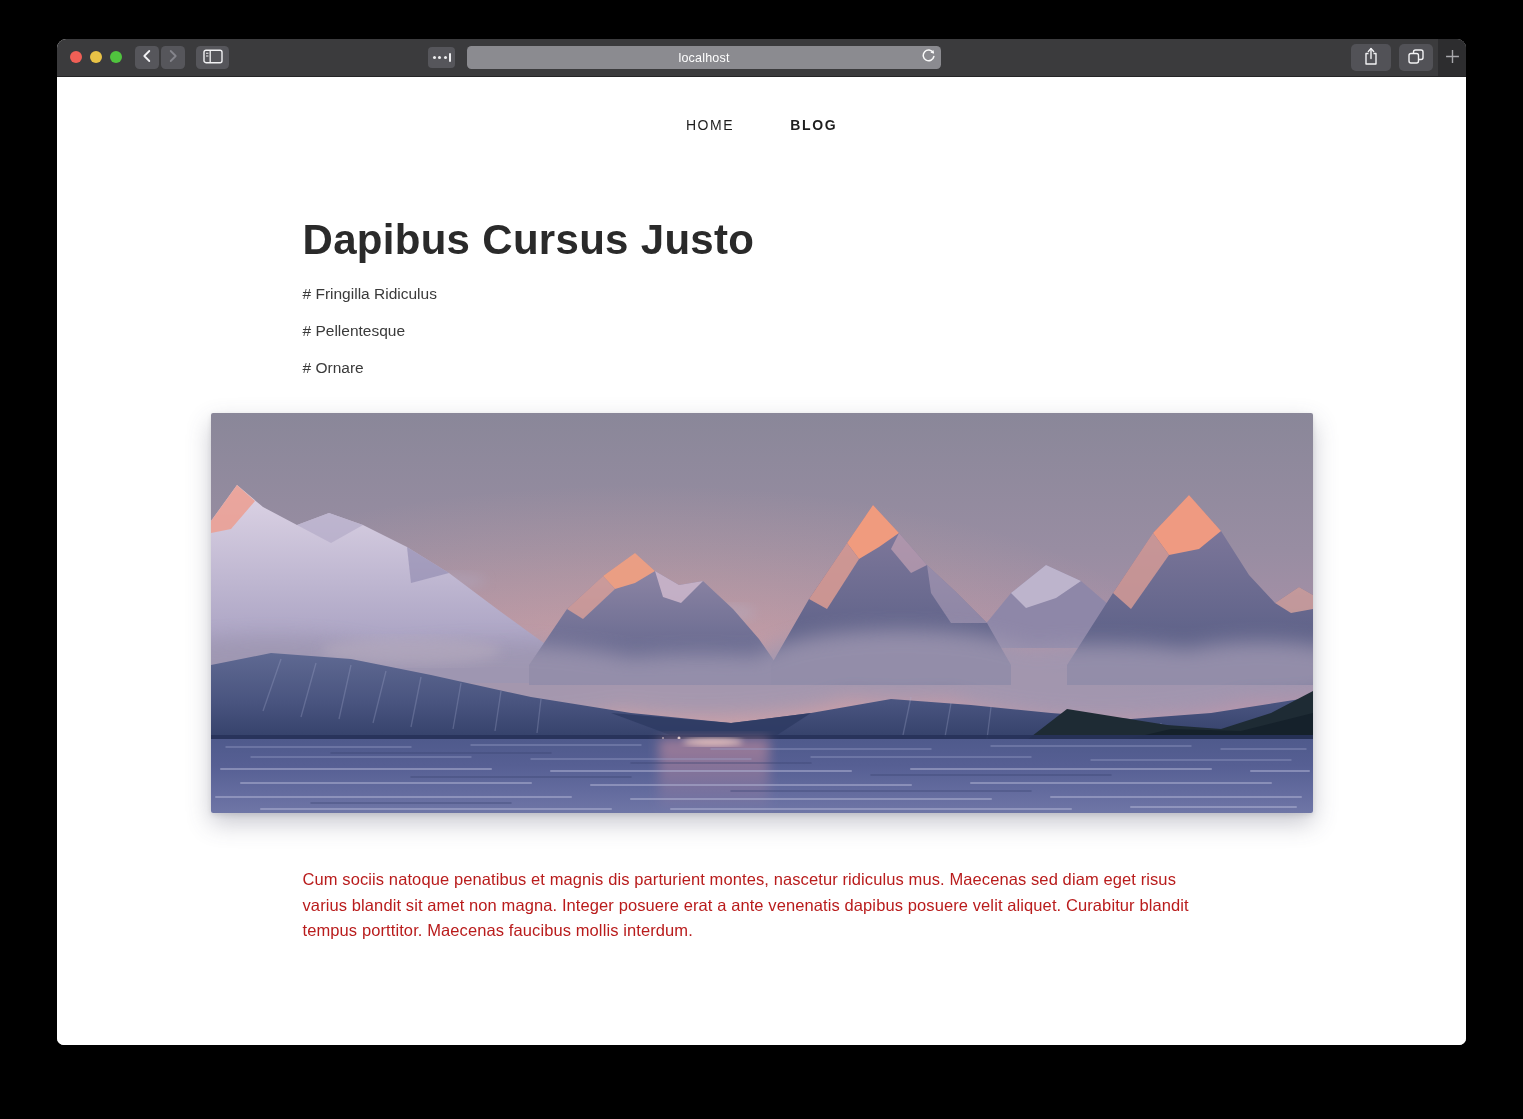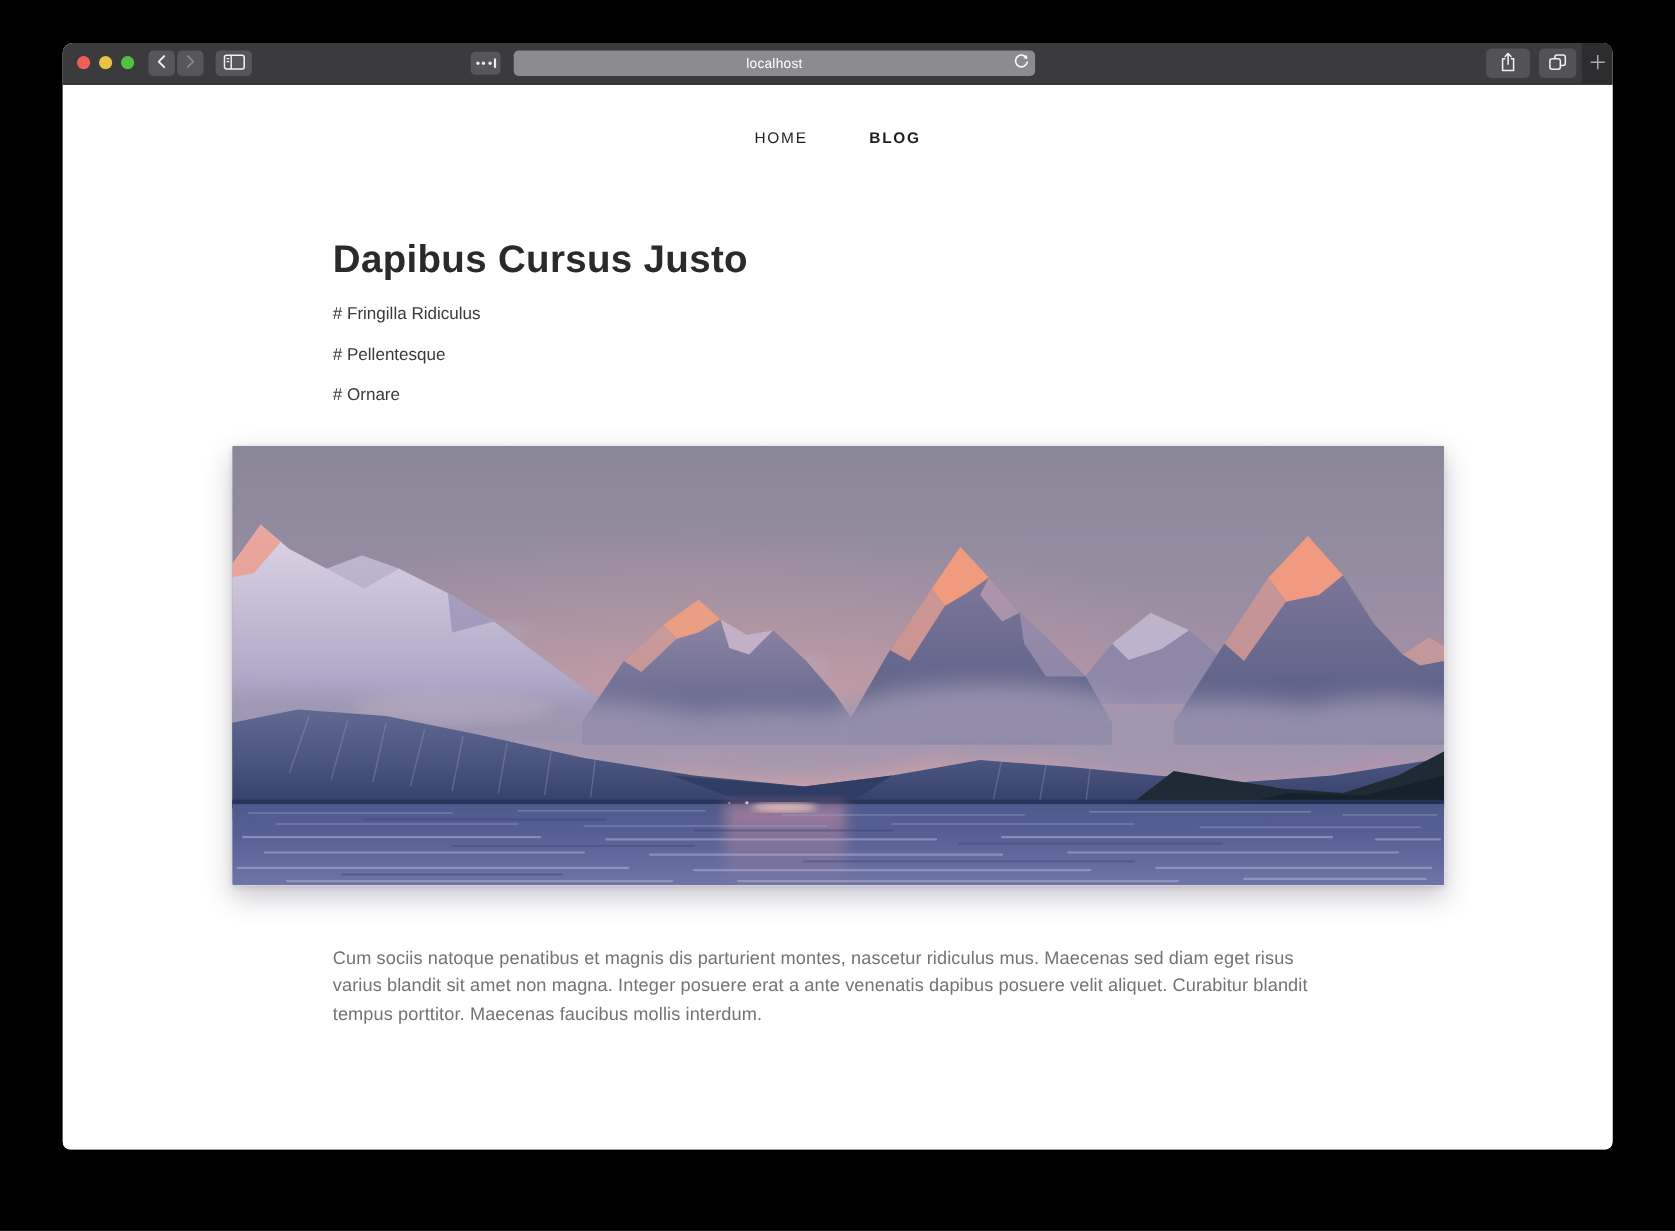--- a/index.html
+++ b/index.html
@@ -41,29 +41,29 @@
     position:absolute;right:0;top:0;width:28px;height:37px;background:#2d2d2f;border:none;margin:0;
     display:flex;align-items:center;justify-content:center;cursor:default;
   }
   
   .page{background:#fff;height:968px;}
   .site-nav{display:flex;justify-content:center;gap:56px;padding-top:40px;}
   .nav-link{font-size:14px;letter-spacing:1.6px;color:#1e1e1e;text-decoration:none;font-weight:400;}
   .nav-link.active{font-weight:700;text-align:center;}
   .content{width:1102px;margin:0 auto;}
   .text-col{padding:0 92px;}
-  .post-title{margin:82px 0 0;font-size:35px;font-weight:600;color:#2a2a2a;letter-spacing:.3px;line-height:1.2;}
+  .post-title{margin:82px 0 0;font-size:42px;font-weight:600;color:#2a2a2a;letter-spacing:.3px;line-height:1.2;}
   .tags{margin-top:20px;display:flex;gap:19px;flex-direction:column;}
   .tag{font-size:15.5px;color:#3a3a3a;text-decoration:none;}
   .hero{
     margin:36px 0 0;width:1102px;height:400px;border-radius:2px;overflow:hidden;
     box-shadow:0 10px 24px rgba(70,70,95,.30), 0 2px 5px rgba(0,0,0,.10);
   }
   .hero svg{display:block;}
-  .post-body{margin:54px 0 0;font-size:16.5px;line-height:1.54;color:#737373;letter-spacing:.1px;}
+  .post-body{margin:54px 0 0;font-size:16.5px;line-height:1.54;color:#b91c1c;letter-spacing:.1px;}
 </style>
 </head>
 <body>
 
 <div class="window">
 
   <div class="toolbar">
     <span class="tl tl-red"></span>
     <span class="tl tl-yellow"></span>
     <span class="tl tl-green"></span>

